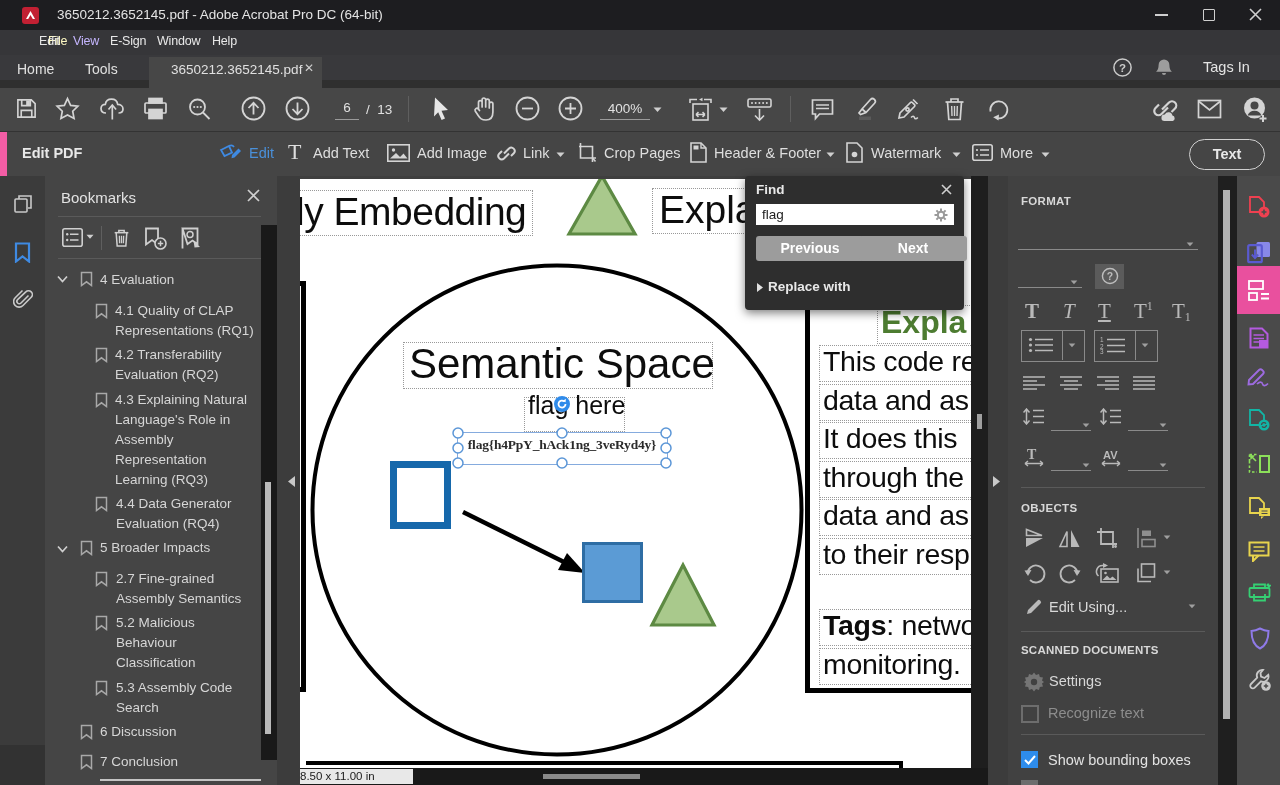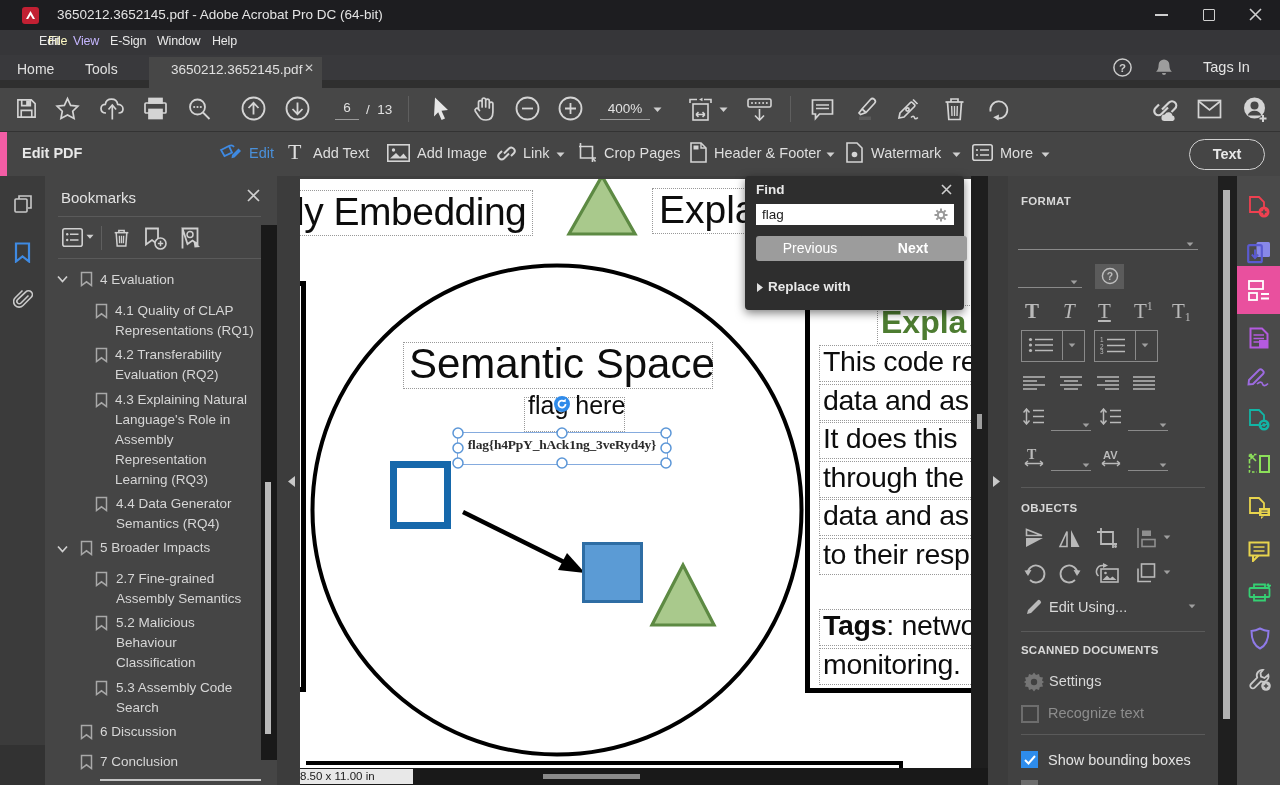--- a/index.html
+++ b/index.html
@@ -407,21 +407,21 @@
   <div class="abs bmt" style="left:115px;top:303px;">4.1 Quality of CLAP</div>
   <div class="abs bmt" style="left:115px;top:323px;">Representations (RQ1)</div>
   <div class="abs bmt" style="left:115px;top:347px;">4.2 Transferability</div>
   <div class="abs bmt" style="left:115px;top:367px;">Evaluation (RQ2)</div>
   <div class="abs bmt" style="left:115px;top:392px;">4.3 Explaining Natural</div>
   <div class="abs bmt" style="left:115px;top:412px;">Language's Role in</div>
   <div class="abs bmt" style="left:115px;top:432px;">Assembly</div>
   <div class="abs bmt" style="left:115px;top:452px;">Representation</div>
   <div class="abs bmt" style="left:115px;top:472px;">Learning (RQ3)</div>
   <div class="abs bmt" style="left:116px;top:496px;">4.4 Data Generator</div>
-  <div class="abs bmt" style="left:116px;top:516px;">Semantics (RQ4)</div>
+  <div class="abs bmt" style="left:116px;top:516px;">Evaluation (RQ4)</div>
   <div class="abs bmt" style="left:100px;top:540px;">5 Broader Impacts</div>
   <div class="abs bmt" style="left:116px;top:571px;">2.7 Fine-grained</div>
   <div class="abs bmt" style="left:116px;top:591px;">Assembly Semantics</div>
   <div class="abs bmt" style="left:116px;top:615px;">5.2 Malicious</div>
   <div class="abs bmt" style="left:116px;top:635px;">Behaviour</div>
   <div class="abs bmt" style="left:116px;top:655px;">Classification</div>
   <div class="abs bmt" style="left:116px;top:680px;">5.3 Assembly Code</div>
   <div class="abs bmt" style="left:116px;top:700px;">Search</div>
   <div class="abs bmt" style="left:100px;top:724px;">6 Discussion</div>
   <div class="abs bmt" style="left:100px;top:754px;">7 Conclusion</div>
@@ -800,21 +800,21 @@
     <div class="abs" style="left:11px;top:28px;width:198px;height:21px;background:#fff;"></div>
     <div class="abs" style="left:17px;top:31px;font-size:13.5px;color:#222;">flag</div>
     <svg class="abs" style="left:189px;top:32px;" width="14" height="14" viewBox="0 0 14 14">
       <g fill="none" stroke="#9a9a9a" stroke-width="2">
           <circle cx="7" cy="7" r="3.2"></circle>
         </g>
       <g stroke="#9a9a9a" stroke-width="2">
           <path d="M7 0.5 V3 M7 11 V13.5 M0.5 7 H3 M11 7 H13.5 M2.4 2.4 L4.2 4.2 M9.8 9.8 L11.6 11.6 M11.6 2.4 L9.8 4.2 M4.2 9.8 L2.4 11.6"></path>
         </g>
     </svg>
-    <div class="abs" style="left:11px;top:60px;width:108px;height:25px;background:#9c9c9c;border-radius:3px;text-align:center;line-height:25px;font-size:14px;font-weight:normal;color:#fff;">Previous</div>
+    <div class="abs" style="left:11px;top:60px;width:108px;height:25px;background:#9c9c9c;border-radius:3px;text-align:center;line-height:25px;font-size:14px;font-weight:bold;color:#fff;">Previous</div>
     <div class="abs" style="left:114px;top:60px;width:108px;height:25px;background:#9c9c9c;border-radius:3px;text-align:center;line-height:25px;font-size:14px;font-weight:bold;color:#fff;">Next</div>
     <svg class="abs" style="left:11px;top:106px;" width="8" height="11" viewBox="0 0 8 11">
         <path d="M1 1 L7 5.5 L1 10 Z" fill="#e0e0e0"></path>
       </svg>
     <div class="abs" style="left:23px;top:103px;font-size:13.5px;font-weight:bold;color:#e8e8e8;">Replace with</div>
   </div>
 
 </div>
 
 </body></html>

